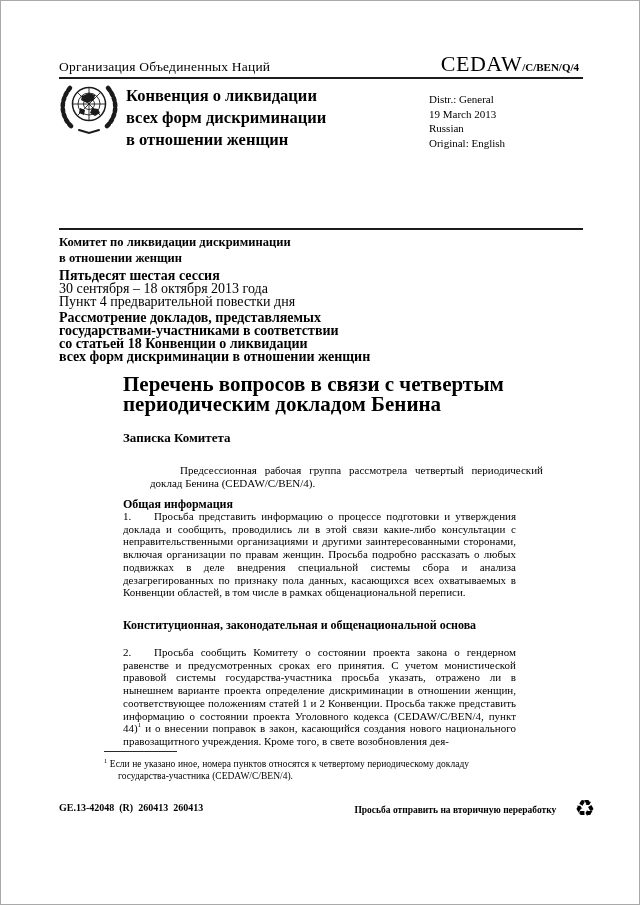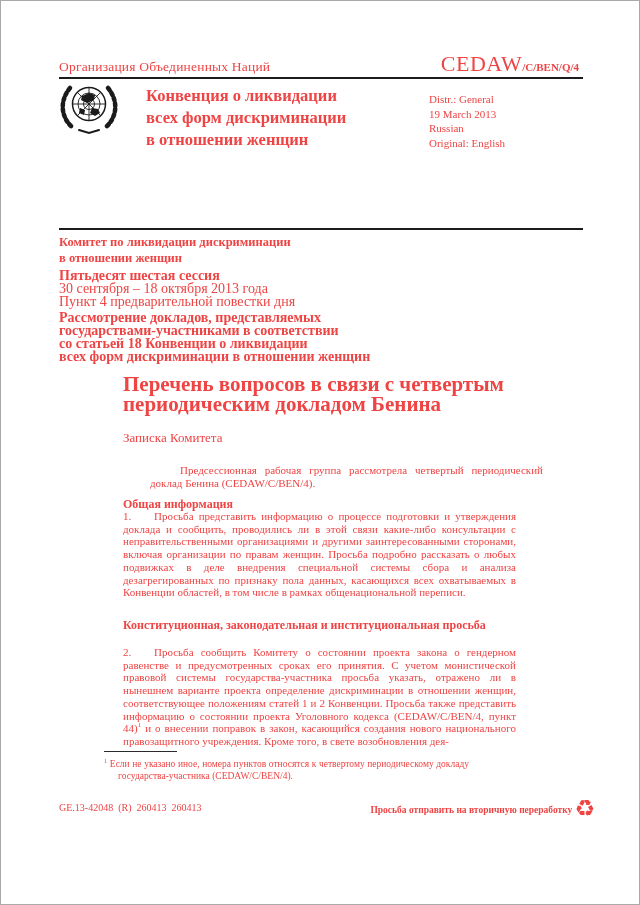--- a/index.html
+++ b/index.html
@@ -4,73 +4,73 @@
 <style>
   html,body{margin:0;padding:0;background:#e8e8e8;}
   .page{
     position:relative;
     width:640px;height:905px;
     margin:0 auto;
     background:#ffffff;
     border:1px solid #a9a9a9;
     box-sizing:border-box;
     font-family:"Liberation Serif","DejaVu Serif",serif;
-    color:#ef4444;
+    color:#000000;
     overflow:hidden;
   }
   .abs{position:absolute;}
 
   
   .header-row{top:50px;left:58px;right:60px;display:flex;justify-content:space-between;align-items:baseline;}
   .org-name{font-size:13.5px;letter-spacing:.2px;}
   .doc-symbol{white-space:nowrap;}
   .doc-symbol .big{font-size:22px;letter-spacing:.5px;text-align:center;}
   .doc-symbol .suffix{font-size:11px;font-weight:700;}
   .rule1{top:76px;left:58px;width:524px;height:1.5px;background:#1c1c1c;}
 
   
   .emblem{top:81px;left:56px;}
-  .mast-title{top:84px;left:125px;font-weight:700;font-size:16.5px;line-height:22px;margin-left:20px;}
+  .mast-title{top:84px;left:125px;font-weight:700;font-size:16.5px;line-height:22px;}
   .mast-title span{display:block;}
   .distr{top:91px;left:428px;font-size:11px;line-height:14.5px;}
   .distr span{display:block;}
 
   .rule2{top:227px;left:58px;width:524px;height:2px;background:#1c1c1c;}
 
   
   .committee{top:234px;left:58px;}
   .committee .name{font-weight:700;font-size:12.5px;line-height:15.5px;}
   .committee .small{font-size:14px;line-height:13px;}
   .committee .bold{font-weight:700;}
   .committee .gap{margin-top:3px;}
   .committee span{display:block;}
 
   
   .col{left:122px;width:393px;}
   .doc-title{top:373px;font-weight:700;font-size:21px;line-height:20px;}
   .doc-title span{display:block;}
-  .note-h{top:429px;font-weight:400;font-size:13px;}
+  .note-h{top:429px;font-weight:700;font-size:13px;}
   .body-p{font-size:11px;line-height:12.7px;text-align:justify;}
   .intro{top:452px;text-indent:30px;margin-left:27px;}
   .sec-h{font-weight:700;font-size:12px;}
   .sec1{top:496px;}
   .para1{top:498px;}
   .sec2{top:617px;}
   .para2{top:634px;}
   .pnum{display:inline-block;width:31px;font-weight:400;}
   sup{font-size:7px;line-height:0;}
 
   
   .fn-sep{top:750px;left:103px;width:73px;height:1px;background:#2a2a2a;}
   .footnote{top:757px;left:103px;width:365px;font-size:9.5px;line-height:12px;text-align:justify;padding-left:14px;text-indent:-14px;box-sizing:border-box;}
   .footnote sup{font-size:6.5px;}
 
   
-  .footer-left{top:801px;left:58px;font-size:10px;white-space:pre;}
-  .footer-right{top:797px;right:44px;display:flex;align-items:center;gap:2px;}
+  .footer-left{top:801px;left:58px;font-size:10px;white-space:pre;font-weight:bold;}
+  .footer-right{top:797px;right:44px;display:flex;align-items:center;gap:18px;}
   .footer-right .txt{font-weight:700;font-size:9.5px;}
   .recycle{font-family:"DejaVu Sans",sans-serif;font-size:23px;line-height:1;transform:translateY(-1px);}
 </style>
 </head>
 <body>
 
 <div class="page">
 
   <div class="abs header-row">
     <span class="org-name">Организация Объединенных Наций</span>
@@ -135,21 +135,21 @@
   </div>
 
   <div class="abs col note-h">Записка Комитета</div>
 
   <p class="abs col body-p intro">Предсессионная рабочая группа рассмотрела четвертый периодический доклад Бенина (CEDAW/C/BEN/4).</p>
 
   <div class="abs col sec-h sec1">Общая информация</div>
 
   <p class="abs col body-p para1"><span class="pnum">1.</span><span>Просьба представить информацию о процессе подготовки и утверждения доклада и сообщить, проводились ли в этой связи какие-либо консультации с неправительственными организациями и другими заинтересованными сторонами, включая организации по правам женщин. Просьба подробно рассказать о любых подвижках в деле внедрения специальной системы сбора и анализа дезагрегированных по признаку пола данных, касающихся всех охватываемых в Конвенции областей, в том числе в рамках общенациональной переписи.</span></p>
 
-  <div class="abs col sec-h sec2">Конституционная, законодательная и институциональная просьба</div>
+  <div class="abs col sec-h sec2">Конституционная, законодательная и общенациональной основа</div>
 
   <p class="abs col body-p para2"><span class="pnum">2.</span><span>Просьба сообщить Комитету о состоянии проекта закона о гендерном равенстве и предусмотренных сроках его принятия. С учетом монистической правовой системы государства-участника просьба указать, отражено ли в нынешнем варианте проекта определение дискриминации в отношении женщин, соответствующее положениям статей 1 и 2 Конвенции. Просьба также представить информацию о состоянии проекта Уголовного кодекса (CEDAW/C/BEN/4, пункт 44)</span><sup>1</sup><span> и о внесении поправок в закон, касающийся создания нового национального правозащитного учреждения. Кроме того, в свете возобновления дея-</span></p>
 
   <div class="abs fn-sep"></div>
   <div class="abs footnote"><sup>1</sup> <span>Если не указано иное, номера пунктов относятся к четвертому периодическому докладу государства-участника (CEDAW/C/BEN/4).</span></div>
 
   <div class="abs footer-left">GE.13-42048  (R)  260413  260413</div>
   <div class="abs footer-right">
     <span class="txt">Просьба отправить на вторичную переработку</span>
     <span class="recycle">♻</span>

